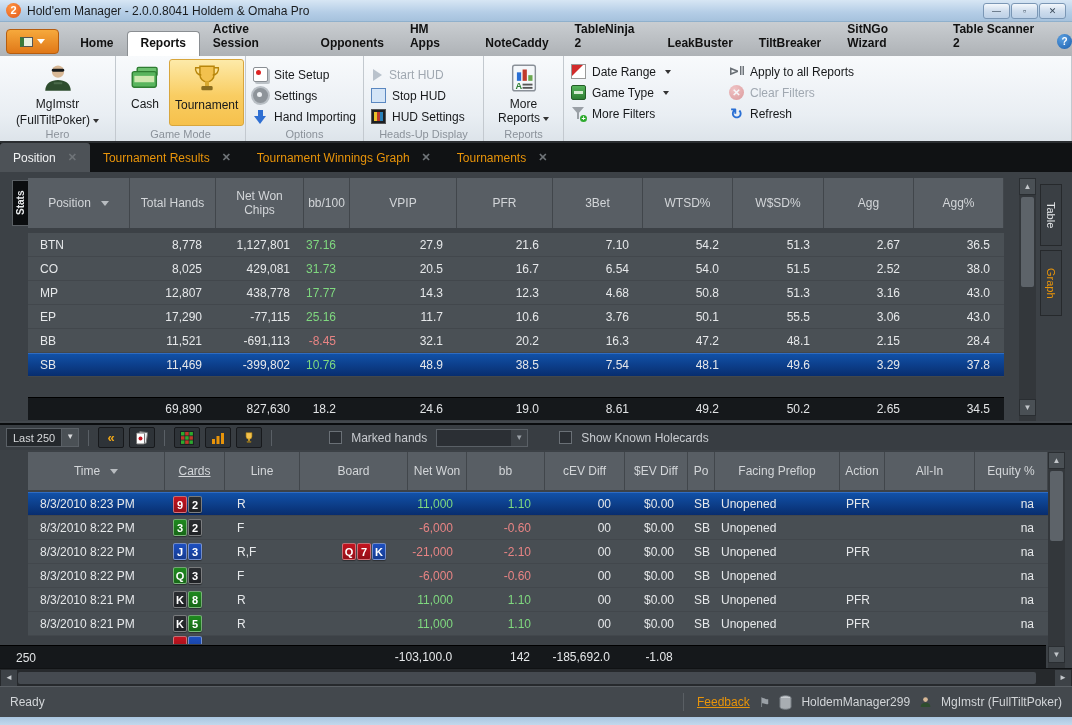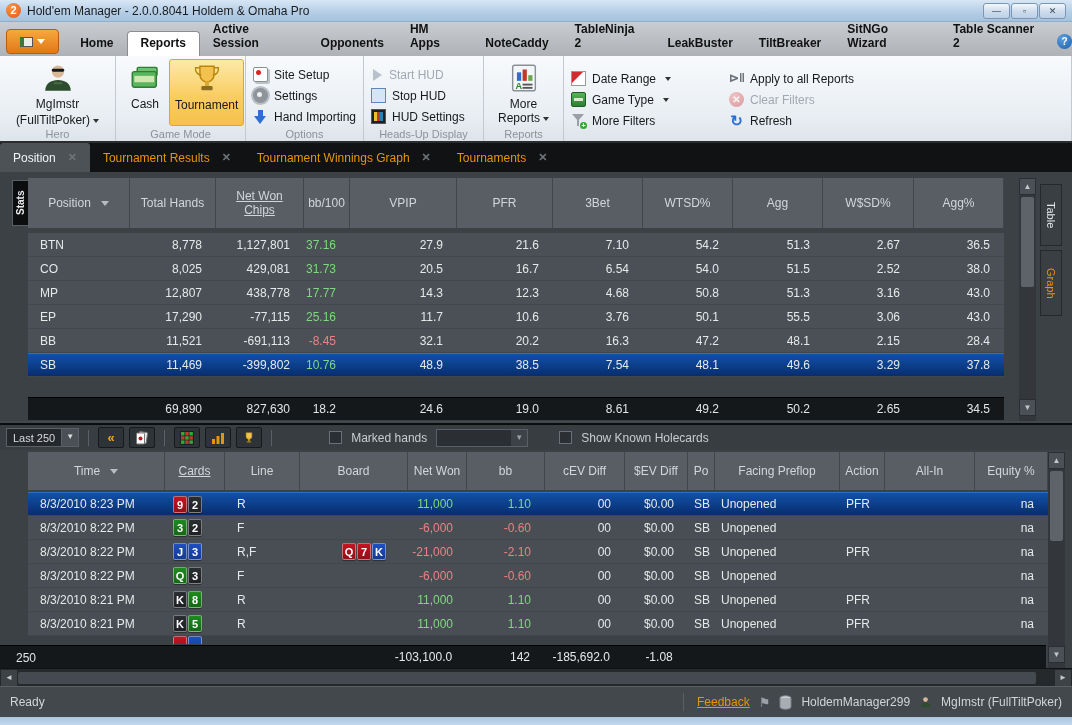--- a/index.html
+++ b/index.html
@@ -251,21 +251,21 @@
           <rect x="15" y="10" width="3" height="4" fill="#6aa84f"></rect>
           <text x="6" y="19.5" font-size="6.5" font-weight="bold" fill="#2e7d32">A</text>
           <rect x="11" y="16" width="7" height="1.3" fill="#555"></rect>
           <rect x="11" y="18.3" width="7" height="1.3" fill="#555"></rect>
         </svg>
         <span class="blabel"><span>More Reports</span><span class="drop-arrow"></span></span>
       </div>
       <div class="rcaption">Reports</div>
     </div>
 
-    <div class="rgroup" style="flex:1; padding-top:12px;">
+    <div class="rgroup" style="flex:1; padding-top:5px;">
       <div class="filters-cols">
         <div style="width:148px;">
           <div class="sitem">
             <span class="ic ic-dater"></span>
             <span>Date Range</span>
               <span class="drop-arrow"></span>
           </div>
           <div class="sitem">
             <span class="ic ic-gamet"></span>
             <span>Game Type</span>
@@ -320,43 +320,43 @@
   <div class="stats-panel">
     <div class="vtab-left">Stats</div>
     <div class="grid-header" id="stats-header">
         <div class="hcell" style="width: 102px;">
           <span>Position</span>
           <span class="filter-arrow"></span>
         </div>
         <div class="hcell" style="width: 86px;">
           <span>Total Hands</span>
         </div>
-        <div class="hcell" style="width: 88px; text-decoration: underline;">
+        <div class="hcell" style="width: 88px;">
           <span>Net Won Chips</span>
         </div>
         <div class="hcell" style="width: 46px; word-break: break-all;">
           <span>bb/100</span>
         </div>
         <div class="hcell" style="width: 107px;">
           <span>VPIP</span>
         </div>
         <div class="hcell" style="width: 96px;">
           <span>PFR</span>
         </div>
         <div class="hcell" style="width: 90px;">
           <span>3Bet</span>
         </div>
         <div class="hcell" style="width: 90px;">
           <span>WTSD%</span>
         </div>
+        <div class="hcell" style="width: 91px;">
+          <span>W$SD%</span>
+        </div>
         <div class="hcell" style="width: 90px;">
           <span>Agg</span>
-        </div>
-        <div class="hcell" style="width: 91px;">
-          <span>W$SD%</span>
         </div>
         <div class="hcell" style="width: 90px;">
           <span>Agg%</span>
         </div>
       </div>
     <div class="stats-rows" id="stats-rows">
         <div class="srow">
           <div class="cell left" style="width: 102px;">BTN</div>
           <div class="cell right" style="width: 86px;">8,778</div>
           <div class="cell right" style="width: 88px;">1,127,801</div>

